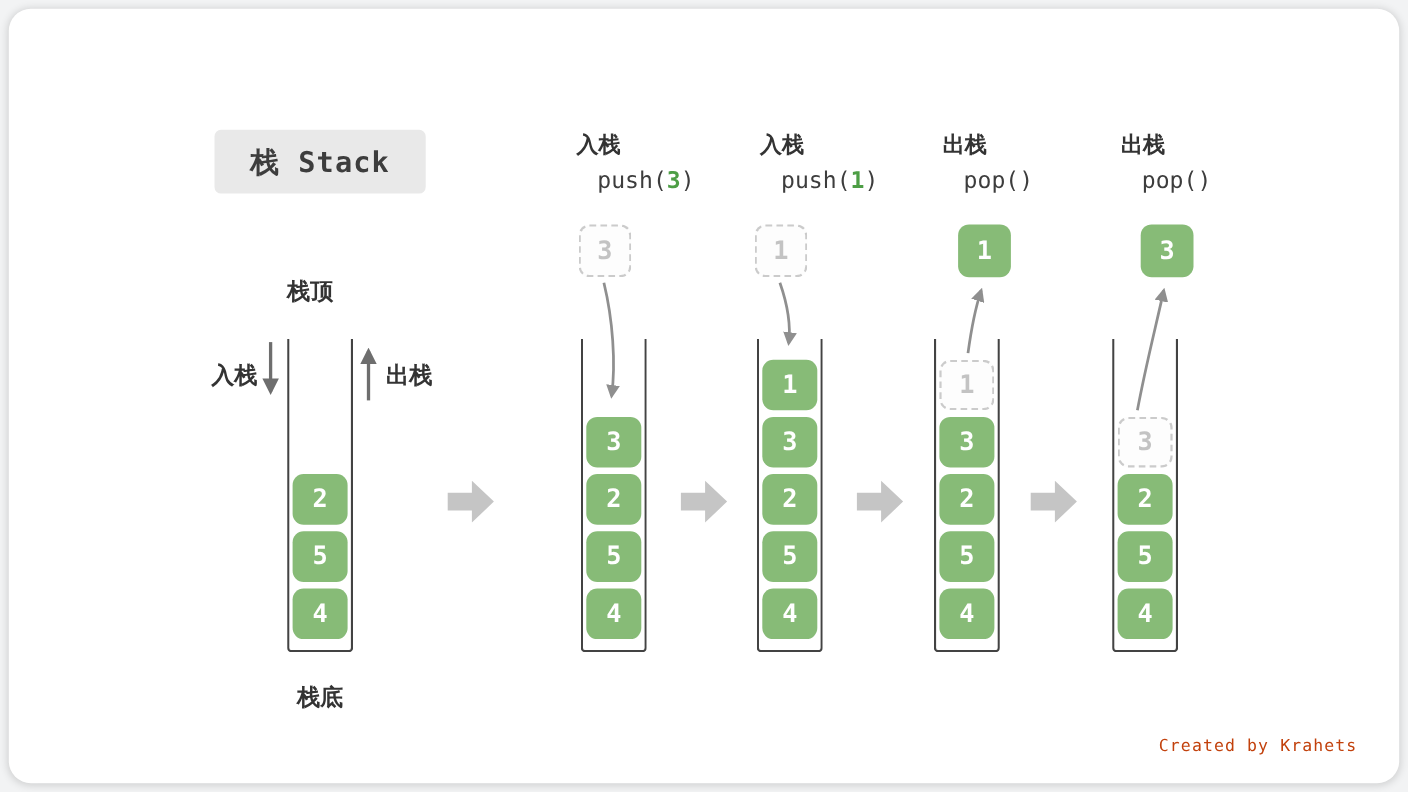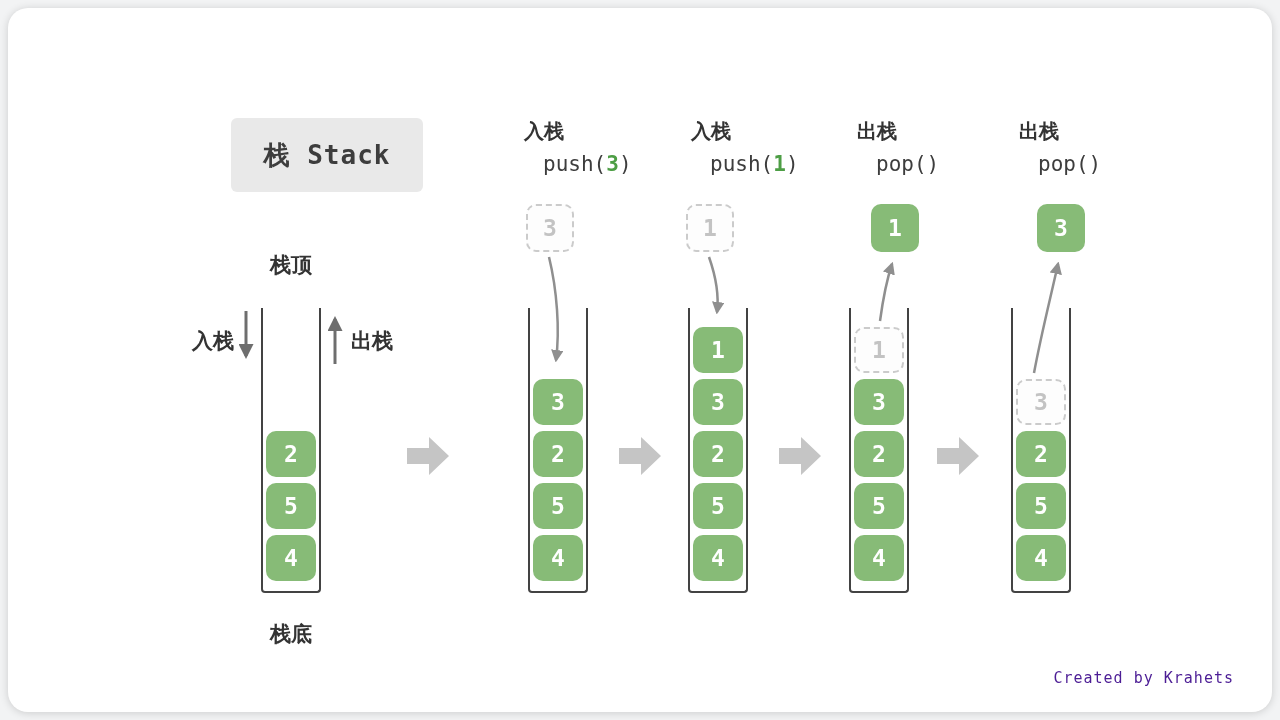--- a/index.html
+++ b/index.html
@@ -8,25 +8,25 @@
     background:#f2f3f4;
     font-family:"DejaVu Sans", sans-serif;
   }
   #canvas{position:relative;width:1280px;height:720px;}
   .card{
     position:absolute;left:8px;top:8px;right:8px;bottom:8px;
     background:#ffffff;border-radius:20px;
     box-shadow:0 1px 8px rgba(0,0,0,0.16);
   }
   .title-badge{
-    position:absolute;left:187px;top:110px;width:192px;height:74px;
+    position:absolute;left:187px;top:110px;width:192px;height:58px;
     background:#e9e9e9;border-radius:6px;
     display:flex;align-items:center;justify-content:center;
     font-family:"DejaVu Sans Mono", monospace;
-    font-weight:bold;font-size:26px;color:#3d3d3d;letter-spacing:1px;margin-left:36px;
+    font-weight:bold;font-size:26px;color:#3d3d3d;letter-spacing:1px;
   }
   .cjk-label{
     position:absolute;font-weight:bold;font-size:21px;color:#333333;
     font-family:"DejaVu Sans", sans-serif;
   }
   .stack{
     position:absolute;top:300px;width:60px;height:285px;box-sizing:border-box;
     border-left:2px solid #434343;border-right:2px solid #434343;
     border-bottom:2px solid #434343;border-radius:0 0 4px 4px;
     background:#ffffff;
@@ -54,32 +54,32 @@
   }
   .col-header .code{
     margin-top:9px;font-family:"DejaVu Sans Mono", monospace;
     font-size:21px;color:#3d3d3d;line-height:24px;margin-left:19px;
   }
   .col-header .code .arg{color:#4d9e45;font-weight:bold;}
   .arrow-layer{position:absolute;left:0;top:0;pointer-events:none;}
   .watermark{
     position:absolute;right:38px;bottom:25px;
     font-family:"DejaVu Sans Mono", monospace;font-size:15px;
-    color:#4c1d95;letter-spacing:1px;
+    color:#c2410c;letter-spacing:1px;
   }
 </style>
 </head>
 <body>
 
 <div id="canvas">
   <div class="card">
 
     <div class="title-badge">栈 Stack</div>
 
-    <div class="cjk-label" style="left:253px;top:243px;width:60px;text-align:center;">栈顶</div>
+    <div class="cjk-label" style="left:253px;top:243px;width:60px;text-align:left;">栈顶</div>
     <div class="cjk-label" style="left:253px;top:612px;width:60px;text-align:center;">栈底</div>
 
     <div class="cjk-label" style="left:160px;top:319px;width:66px;text-align:right;">入栈</div>
     <div class="cjk-label" style="left:343px;top:319px;">出栈</div>
 
     <div class="col-header" style="left:516px;">
       <div class="op">入栈</div>
       <div class="code"><span>push(</span><span class="arg">3</span><span>)</span></div>
     </div>
     <div class="col-header" style="left:683px;">

